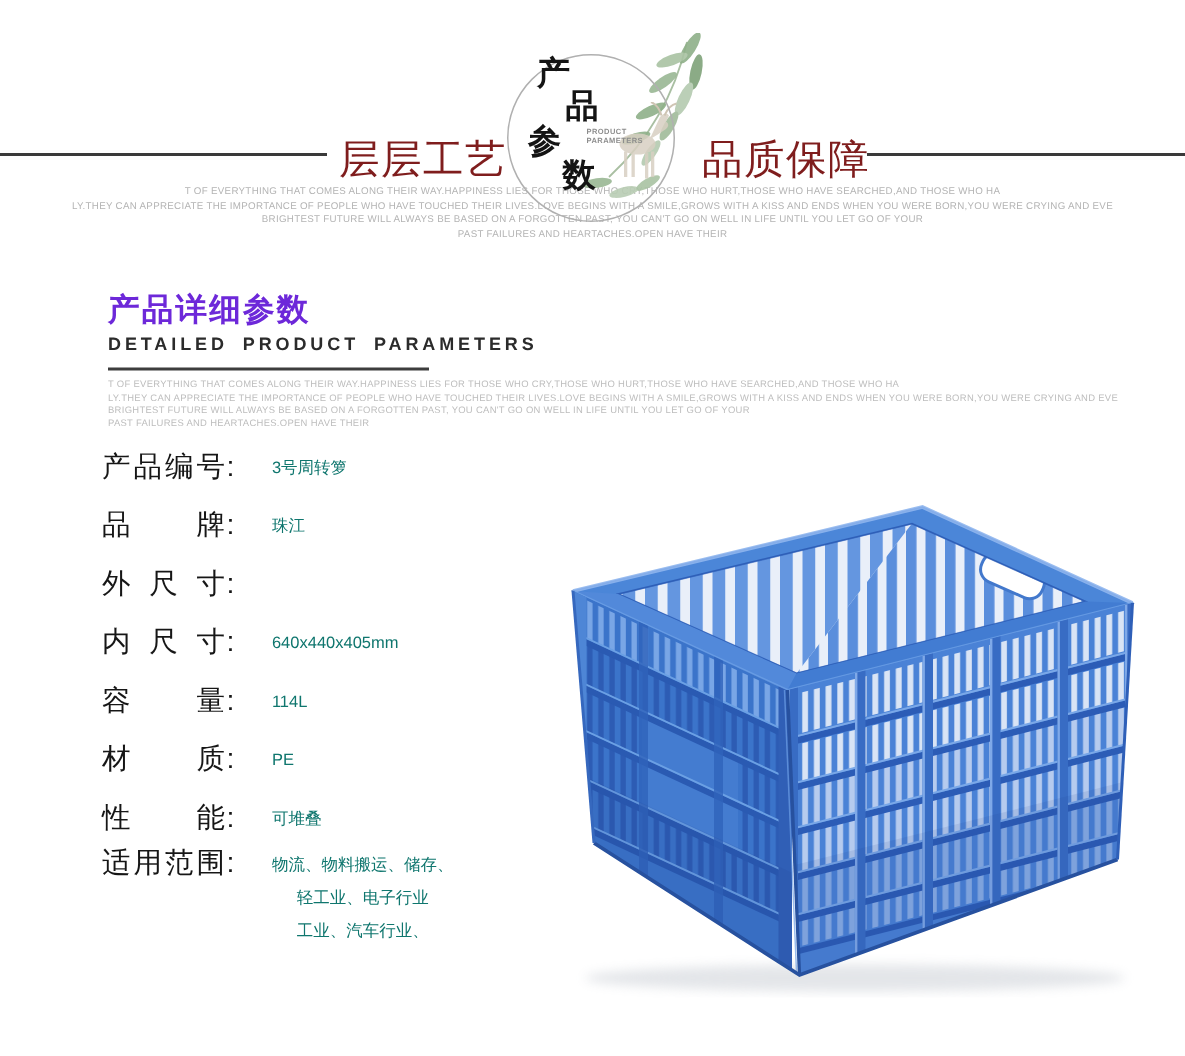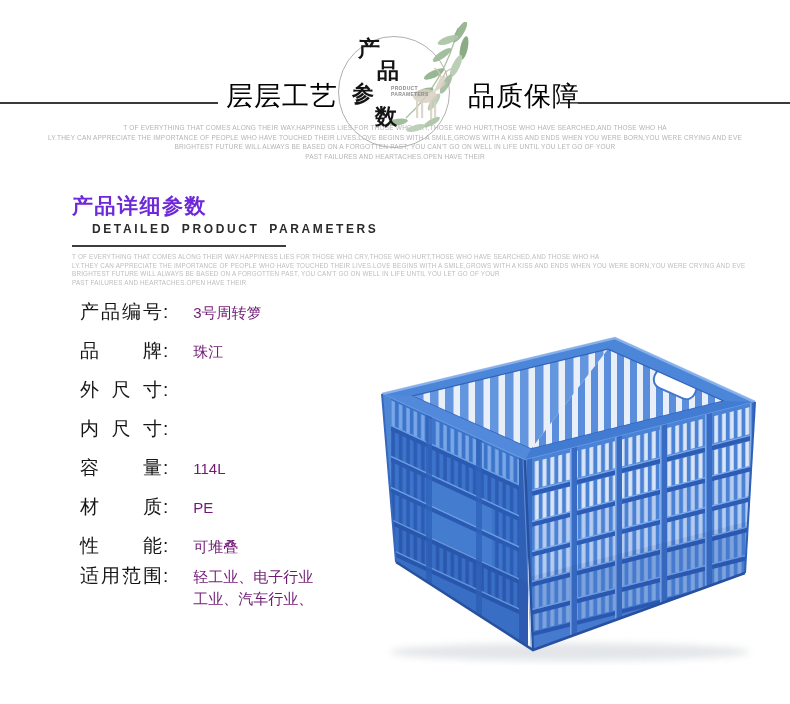--- a/index.html
+++ b/index.html
@@ -6,55 +6,55 @@
   html,body { background:#fff; }
   .page {
     position:relative; width:790px; height:704px; background:#ffffff;
     font-family:"Liberation Sans","DejaVu Sans",sans-serif; overflow:hidden;
     color:#222;
   }
   
   .hline { position:absolute; height:2px; background:#3a3a3a; }
   .hline.left  { left:0;  top:102px; width:218px; }
   .hline.right { left:578px; top:102px; width:212px; }
-  .h-title { position:absolute; top:78px; font-size:27px; font-weight:500; color:#000000; letter-spacing:1px; white-space:nowrap; }
+  .h-title { position:absolute; top:88px; font-size:27px; font-weight:500; color:#7f1d1d; letter-spacing:1px; white-space:nowrap; }
   .h-title.l { left:226px; }
   .h-title.r { left:468px; }
   .badge-circle {
     position:absolute; left:338px; top:36px; width:112px; height:112px;
     border:1px solid #b0b0b0; border-radius:50%;
   }
   .badge-char { position:absolute; font-size:22px; font-weight:700; color:#141414; line-height:1; }
   .badge-sub {
     position:absolute; left:391px; top:85px; width:40px;
     font-size:5px; line-height:6px; letter-spacing:.3px; color:#8d8d8d; font-weight:700;
   }
   .tagline {
     position:absolute; left:0; right:0; top:123px; text-align:center;
     font-size:6.5px; line-height:9.5px; color:#b4b4b4; letter-spacing:.2px;
   }
   .deco { position:absolute; pointer-events:none; }
   
   .sec-title { position:absolute; left:72px; top:192px; font-size:21px; font-weight:600; color:#6d28d9; letter-spacing:1.5px; white-space:nowrap; }
-  .sec-sub   { position:absolute; left:72px; top:222px; font-size:12px; font-weight:700; color:#2b2b2b; letter-spacing:2.6px; word-spacing:4px; white-space:nowrap;margin-left:20px; }
+  .sec-sub   { position:absolute; left:72px; top:222px; font-size:12px; font-weight:700; color:#2b2b2b; letter-spacing:2.6px; word-spacing:4px; white-space:nowrap; }
   .sec-underline { position:absolute; left:72px; top:245px; width:214px; height:2px; background:#3d3d3d; }
   .sec-tagline {
     position:absolute; left:72px; top:253px; width:420px; text-align:left;
     font-size:6.3px; line-height:8.6px; color:#bdbdbd; letter-spacing:.2px; white-space:nowrap;
   }
   
   .params { position:absolute; left:68px; top:300px; width:320px; }
   .param-row { display:flex; align-items:flex-start; margin-bottom:16px; line-height:23px; }
   .param-row:last-child { margin-top:-9px; }
   .p-label {
     display:inline-block; width:82px; font-size:19px; color:#161616; font-weight:500;
-    text-align:justify; text-align-last:justify; text-justify:inter-character; white-space:nowrap;margin-left:12px;
+    text-align:justify; text-align-last:justify; text-justify:inter-character; white-space:nowrap;
   }
   .p-colon { font-size:19px; color:#161616; font-weight:500; margin-left:1px; }
-  .p-value { margin-left:25px; font-size:15px; color:#701a75; padding-top:2px; line-height:21px;text-align:center; }
+  .p-value { margin-left:25px; font-size:11px; color:#0f766e; padding-top:2px; line-height:21px;text-align:center; }
   .p-value.multi span { display:block; line-height:22px; }
   
   .crate-wrap { position:absolute; left:370px; top:330px; width:395px; height:335px; }
 </style>
 </head>
 <body>
 
 <div class="page">
 
   <div class="hline left"></div>
@@ -130,40 +130,42 @@
         <span class="p-colon">:</span>
       <span class="p-value">珠江</span>
     </div>
     <div class="param-row">
       <span class="p-label">外尺寸</span>
         <span class="p-colon">:</span>
     </div>
     <div class="param-row">
       <span class="p-label">内尺寸</span>
         <span class="p-colon">:</span>
+      <span class="p-value">640x440x405mm</span>
     </div>
     <div class="param-row">
       <span class="p-label">容量</span>
         <span class="p-colon">:</span>
       <span class="p-value">114L</span>
     </div>
     <div class="param-row">
       <span class="p-label">材质</span>
         <span class="p-colon">:</span>
       <span class="p-value">PE</span>
     </div>
     <div class="param-row">
       <span class="p-label">性能</span>
         <span class="p-colon">:</span>
       <span class="p-value">可堆叠</span>
     </div>
     <div class="param-row">
       <span class="p-label">适用范围</span>
         <span class="p-colon">:</span>
       <span class="p-value multi">
+        <span>物流、物料搬运、储存、</span>
         <span>轻工业、电子行业</span>
         <span>工业、汽车行业、</span>
       </span>
     </div>
   </div>
 
   <div class="crate-wrap">
     <svg width="395" height="335" viewBox="0 0 395 335">
       <defs>
         <pattern id="slatIn" width="15" height="20" patternUnits="userSpaceOnUse">

